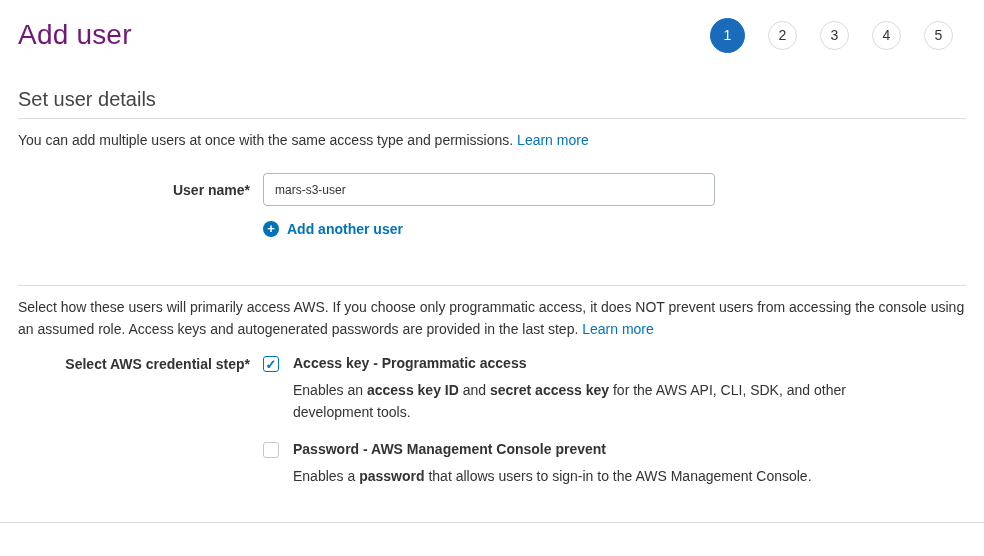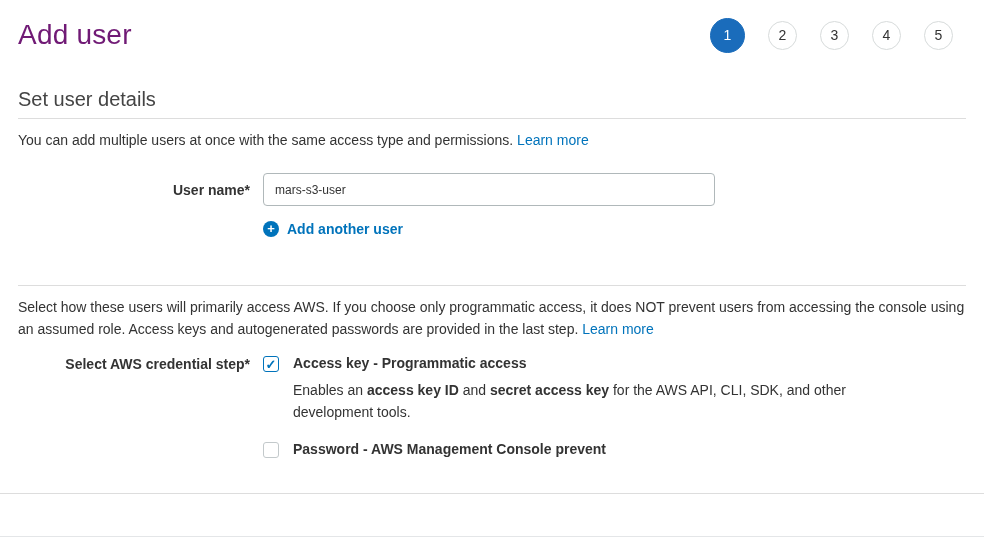--- a/index.html
+++ b/index.html
@@ -134,20 +134,21 @@
           <div>
             <div class="option-title">Access key - Programmatic access</div>
             <div class="option-desc"><span>Enables an </span><b>access key ID</b><span> and </span><b>secret access key</b><span> for the AWS API, CLI, SDK, and other development tools.</span></div>
           </div>
         </div>
 
         <div class="option">
           <div class="checkbox"></div>
           <div>
             <div class="option-title">Password - AWS Management Console prevent</div>
+            <div class="option-desc"><span>Enables a </span><b>password</b><span> that allows users to sign-in to the AWS Management Console.</span></div>
           </div>
         </div>
 
       </div>
     </div>
   </div>
 
 </div>
 
 <div class="footer">

